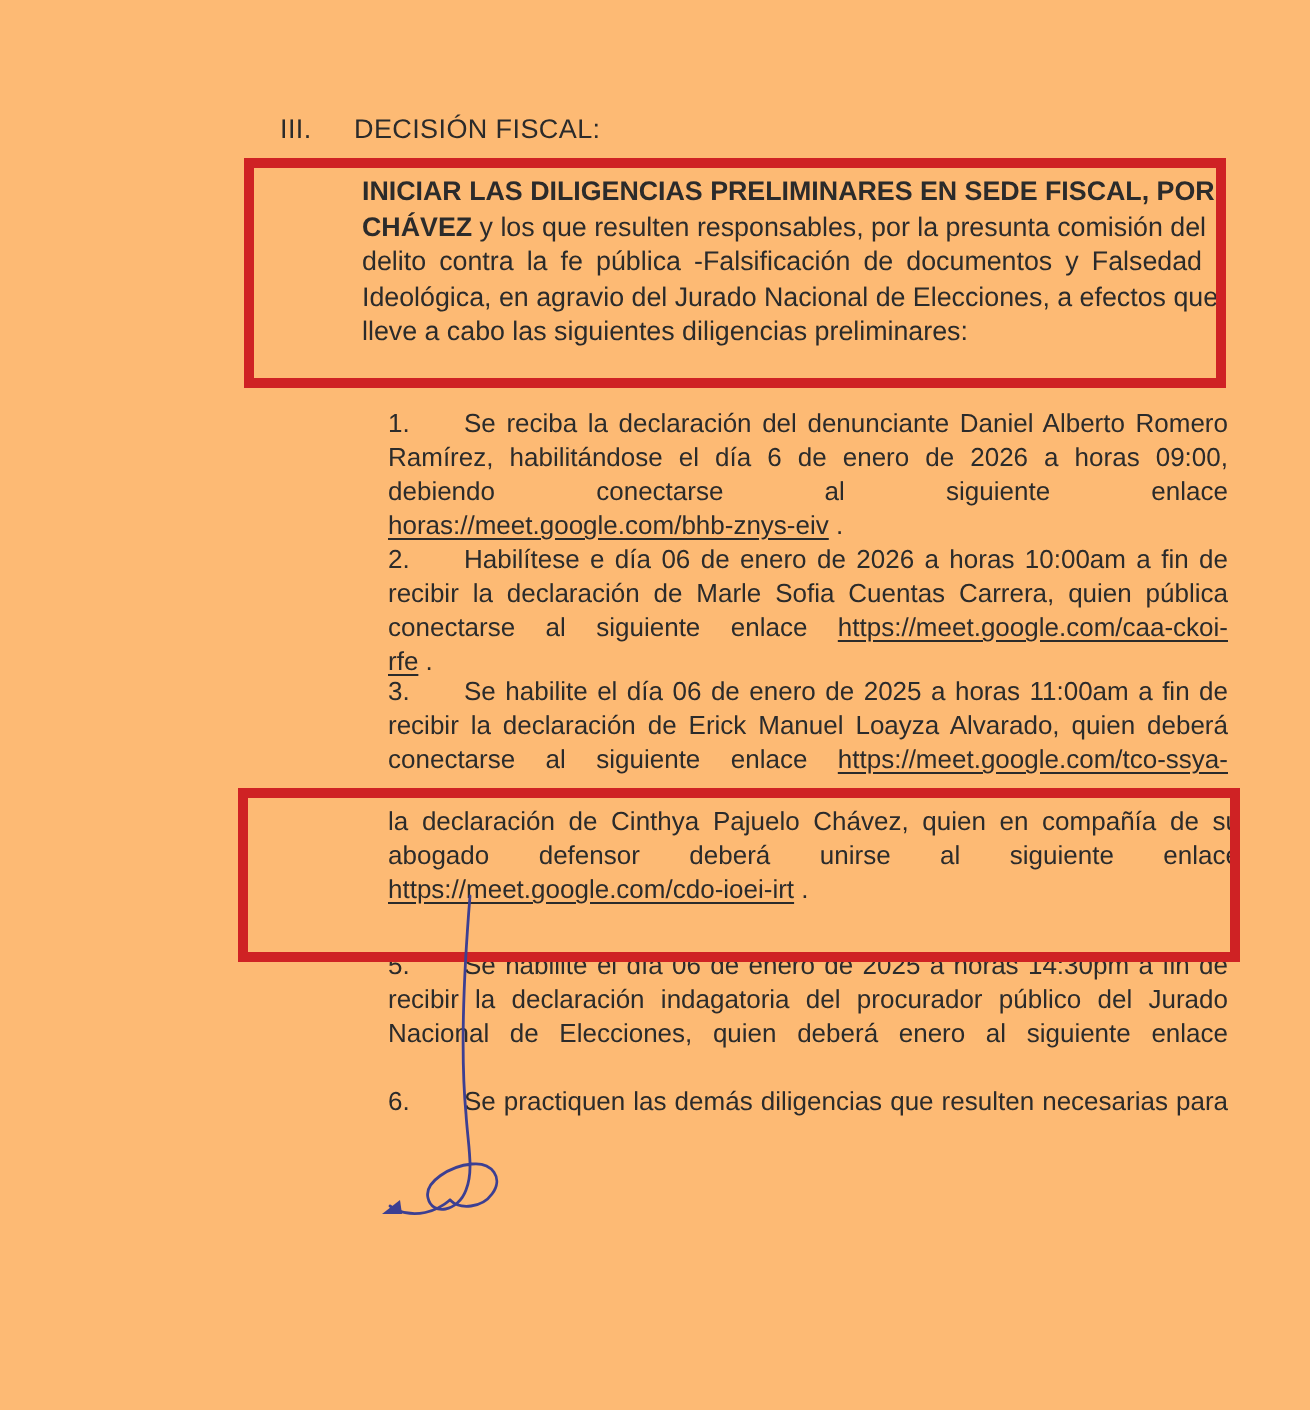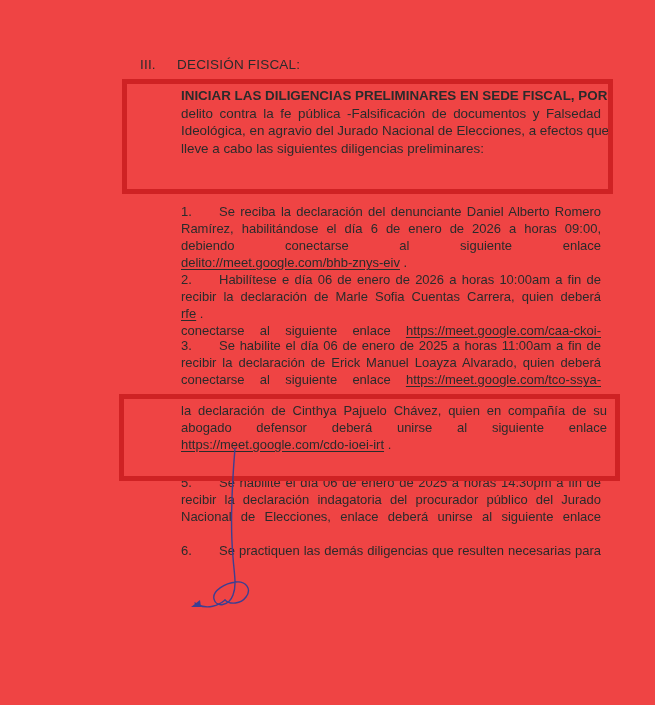--- a/index.html
+++ b/index.html
@@ -1,29 +1,29 @@
 <!DOCTYPE html>
 <html style="--red: #cf2224; --ink: #3c3f92; --txt: #2b2b2b;"><head>
 <meta charset="utf-8">
 <style>
   :root { --red:#cf2224; --ink:#3c3f92; --txt:#2b2b2b; }
   html,body { margin:0; padding:0; }
   body {
     width:655px; height:705px; background:#ffffff; overflow:hidden;
     font-family:"Liberation Sans","DejaVu Sans",sans-serif; color:var(--txt);
   }
-  .page { position:relative; width:655px; height:705px; background:#ef4444; }
+  .page { position:relative; width:655px; height:705px; background:#fdba74; }
 
   .abs { position:absolute; }
 
   .heading { left:140px; top:57px; width:470px; font-size:13.5px; letter-spacing:.2px;
              display:flex; z-index:1; }
   .heading .hnum { display:inline-block; width:37px; }
 
-  .blocktext { left:137px; width:464px; z-index:1; font-size:13px; }
+  .blocktext { left:150px; width:464px; z-index:1; font-size:13px; }
   .box1text  { left:137px; top:87px; width:464px; font-size:13.4px; line-height:17.6px; z-index:1; }
 
   .line { white-space:nowrap; text-align:justify; text-align-last:justify; line-height:17px;padding-left:44px; }
   .box1text .line { line-height:17.6px; }
   .line.end { text-align-last:left; }
   .b { font-weight:bold; }
   .u { text-decoration:underline; text-underline-offset:2px; }
   .num { display:inline-block; width:38px; }
 
   .redbox { border:5px solid var(--red); background:transparent; z-index:2; box-sizing:border-box; }
@@ -37,51 +37,52 @@
 
 <div class="page">
 
   <div class="abs heading">
     <span class="hnum">III.</span>
     <span>DECISIÓN FISCAL:</span>
   </div>
 
   <div class="abs box1text">
       <div class="line"><span class="b">INICIAR LAS DILIGENCIAS PRELIMINARES EN SEDE FISCAL, POR</span></div>
+      <div class="line"><span class="b">CHÁVEZ </span><span>y los que resulten responsables, por la presunta comisión del</span></div>
       <div class="line"><span>delito contra la fe pública -Falsificación de documentos y Falsedad</span></div>
       <div class="line"><span>Ideológica, en agravio del Jurado Nacional de Elecciones, a efectos que</span></div>
       <div class="line end"><span>lleve a cabo las siguientes diligencias preliminares:</span></div>
     </div>
 
   <div class="abs blocktext" style="top:203px">
       <div class="line"><span class="num">1.</span><span>Se reciba la declaración del denunciante Daniel Alberto Romero</span></div>
       <div class="line"><span>Ramírez, habilitándose el día 6 de enero de 2026 a horas 09:00,</span></div>
       <div class="line"><span>debiendo conectarse al siguiente enlace</span></div>
-      <div class="line end"><span class="u">delito://meet.google.com/bhb-znys-eiv</span><span> .</span></div>
+      <div class="line end"><span class="u">horas://meet.google.com/bhb-znys-eiv</span><span> .</span></div>
     </div>
   <div class="abs blocktext" style="top:271px">
       <div class="line"><span class="num">2.</span><span>Habilítese e día 06 de enero de 2026 a horas 10:00am a fin de</span></div>
-      <div class="line"><span>recibir la declaración de Marle Sofia Cuentas Carrera, quien deberá</span></div>
+      <div class="line"><span>recibir la declaración de Marle Sofia Cuentas Carrera, quien pública</span></div>
+      <div class="line"><span>conectarse al siguiente enlace </span><span class="u">https://meet.google.com/caa-ckoi-</span></div>
       <div class="line end"><span class="u">rfe</span><span> .</span></div>
-      <div class="line"><span>conectarse al siguiente enlace </span><span class="u">https://meet.google.com/caa-ckoi-</span></div>
     </div>
   <div class="abs blocktext" style="top:337px">
       <div class="line"><span class="num">3.</span><span>Se habilite el día 06 de enero de 2025 a horas 11:00am a fin de</span></div>
       <div class="line"><span>recibir la declaración de Erick Manuel Loayza Alvarado, quien deberá</span></div>
       <div class="line"><span>conectarse al siguiente enlace </span><span class="u">https://meet.google.com/tco-ssya-</span></div>
     </div>
   <div class="abs blocktext" style="top:402px; width:470px">
       <div class="line"><span>la declaración de Cinthya Pajuelo Chávez, quien en compañía de su</span></div>
       <div class="line"><span>abogado defensor deberá unirse al siguiente enlace</span></div>
       <div class="line end"><span class="u">https://meet.google.com/cdo-ioei-irt</span><span> .</span></div>
     </div>
   <div class="abs blocktext" style="top:474px">
       <div class="line"><span class="num">5.</span><span>Se habilite el día 06 de enero de 2025 a horas 14:30pm a fin de</span></div>
       <div class="line"><span>recibir la declaración indagatoria del procurador público del Jurado</span></div>
-      <div class="line"><span>Nacional de Elecciones, enlace deberá unirse al siguiente enlace</span></div>
+      <div class="line"><span>Nacional de Elecciones, quien deberá enero al siguiente enlace</span></div>
     </div>
   <div class="abs blocktext" style="top:542px">
       <div class="line"><span class="num">6.</span><span>Se practiquen las demás diligencias que resulten necesarias para</span></div>
     </div>
 
   <div class="abs redbox red1"></div>
   <div class="abs redbox red2"></div>
 
   <svg class="abs sig" viewBox="0 0 100 200">
     <path d="M55 23 C52 60, 50 100, 53 132 C54 148, 57 160, 53 170

